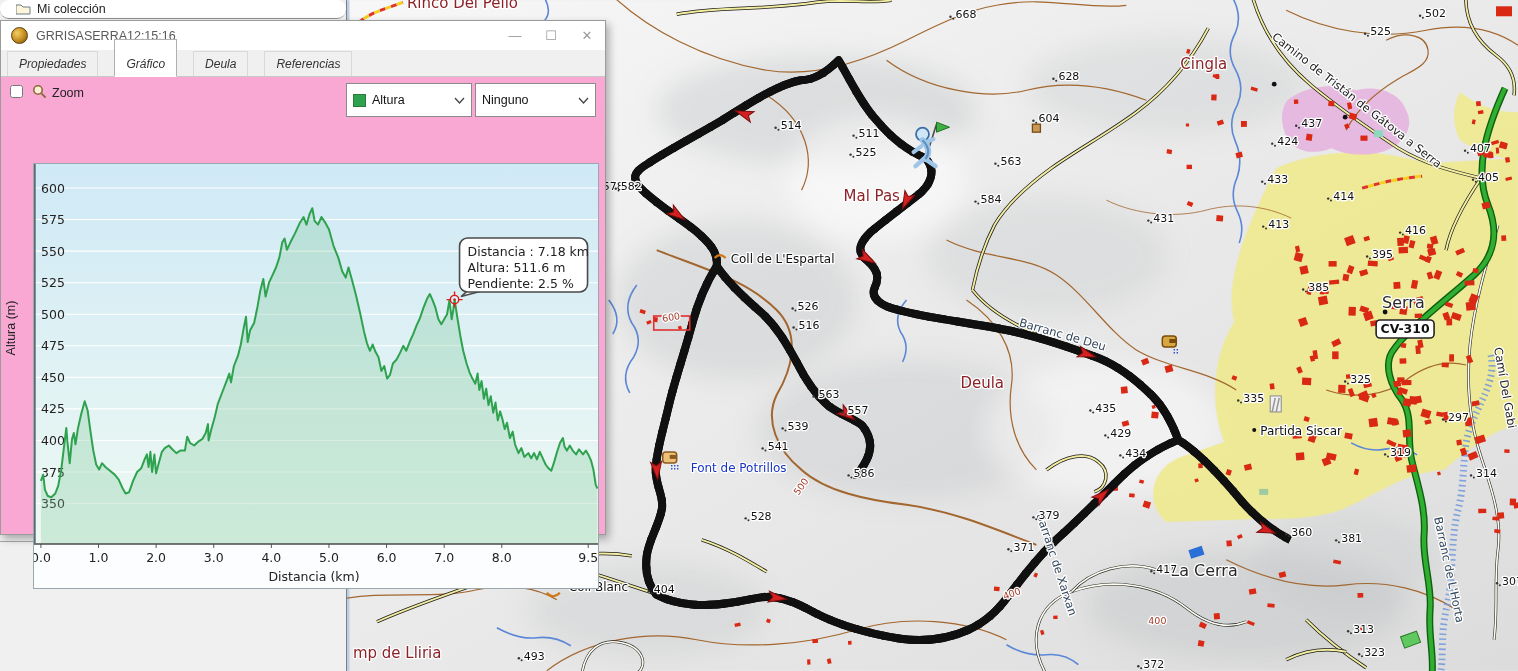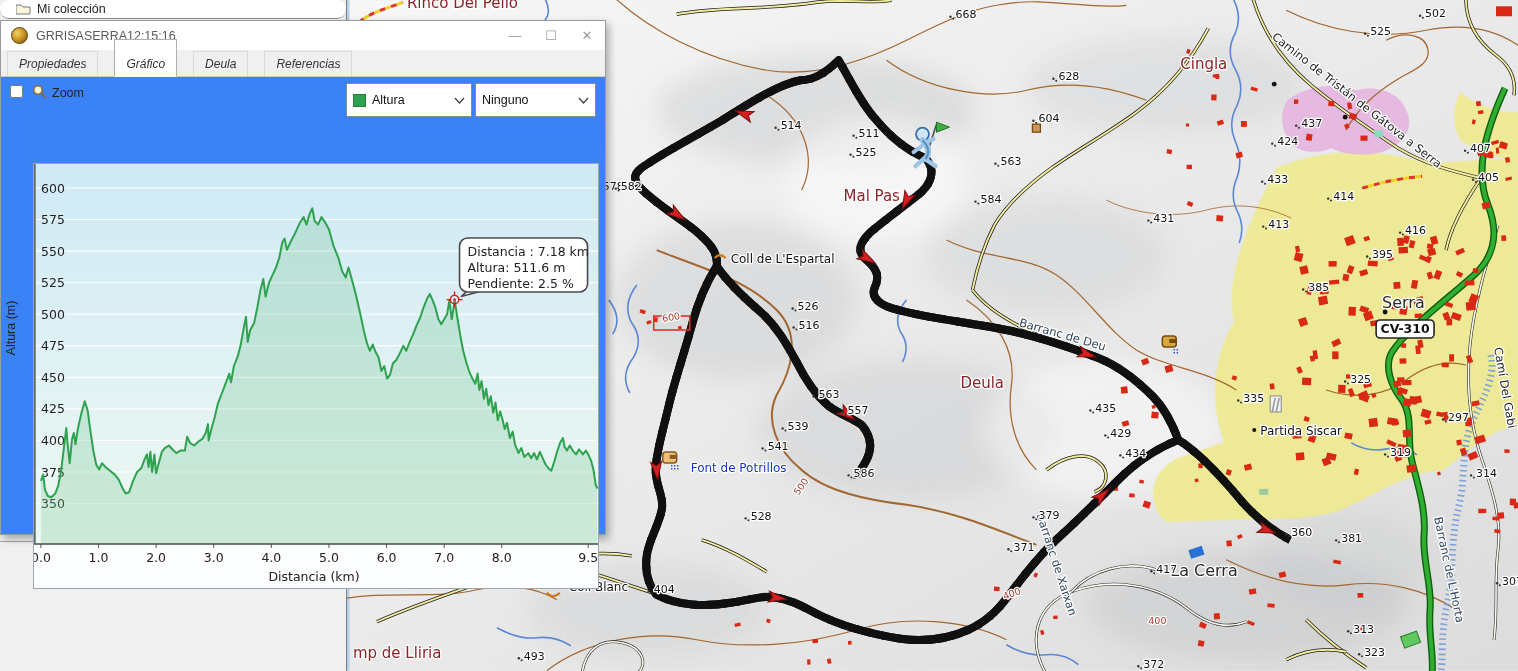--- a/index.html
+++ b/index.html
@@ -32,21 +32,21 @@
     background:radial-gradient(circle at 35% 35%,#f5d060,#c08a20 55%,#6d4a0e);border:1px solid #5c400c;}
   #title-text{font-size:12.5px;color:#5a5a5a;flex:1;}
   .win-btn{width:36px;height:29px;display:flex;align-items:center;justify-content:center;
     color:#9a9a9a;font-size:13px;cursor:default;}
   
   #tab-bar{height:26px;background:#f0f0f0;border-bottom:1px solid #c8c8c8;padding-left:6px;display:flex;align-items:flex-end;}
   .tab{font-size:12px;color:#333;padding:5px 11px 5px;background:#f0f0f0;border:1px solid #d9d9d9;
     border-bottom:none;margin-right:16px;position:relative;font-style:italic;}
   .tab.active{background:#fff;border:1px solid #b0b0b0;border-bottom:1px solid #fff;margin-bottom:-1px;padding-top:17px;}
   
-  #tab-content{position:absolute;left:0;top:56px;right:0;bottom:0;background:#3b82f6;}
+  #tab-content{position:absolute;left:0;top:56px;right:0;bottom:0;background:#f9a8d4;}
   #chk-zoom{position:absolute;left:9px;top:8px;width:13px;height:13px;margin:0;}
   #zoom-icon{position:absolute;left:31px;top:7px;}
   #zoom-label{position:absolute;left:51px;top:9px;font-size:12.5px;color:#222;}
   .combo{position:absolute;top:6px;height:22px;border:1px solid #8a8a8a;background:#fff;
     display:flex;align-items:center;padding:16px 6px;font-size:12.5px;color:#111;box-sizing:border-box;}
   #combo-series{left:345px;width:126px;}
   #combo-secondary{left:474px;width:121px;}
   .combo .swatch{width:11px;height:11px;margin-right:6px;border:1px solid #2b7a3a;}
   .combo .val{flex:1;}
   .combo svg{margin-left:4px;}

